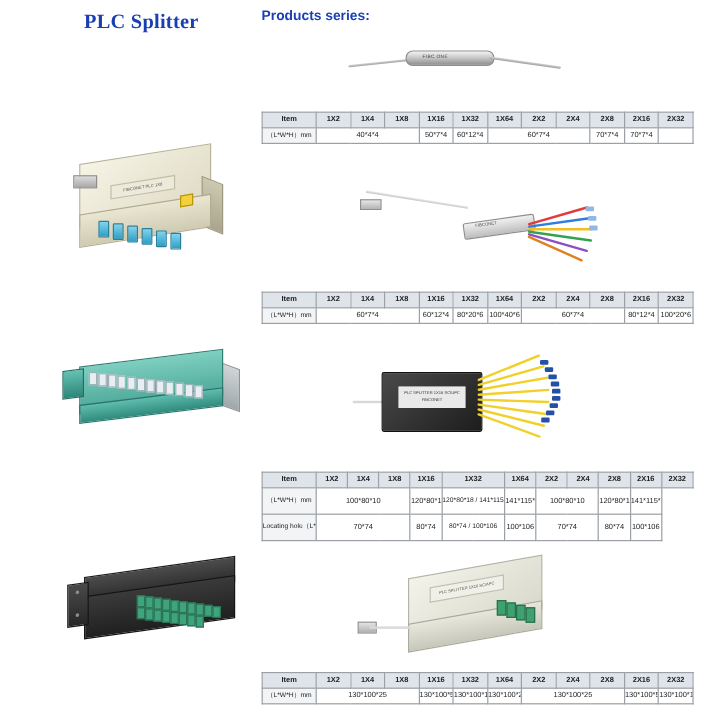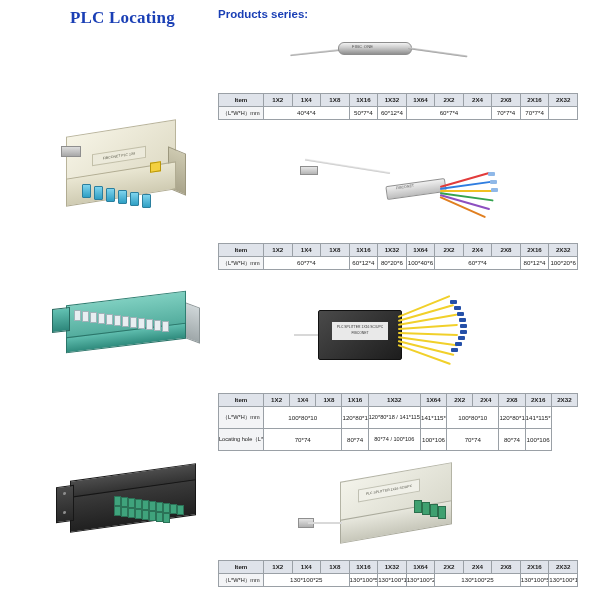--- a/index.html
+++ b/index.html
@@ -242,21 +242,21 @@
     font-family:"Liberation Sans", sans-serif;
     letter-spacing:0.3px;
     white-space:nowrap;
   }
 </style>
 </head>
 <body>
 
 <div class="page">
 
-  <div class="title">PLC Locating</div>
+  <div class="title">PLC Splitter</div>
   <div class="series-label">Products series:</div>
 
   <div class="tube-wrap">
     <div class="tube-lead-l"></div>
     <div class="tube-body"></div>
     <div class="tube-label">FIBC ONE</div>
     <div class="tube-lead-r"></div>
   </div>
 
   <table class="spec-table" id="t1" style="left:218px; top:93px; width:360px;">

